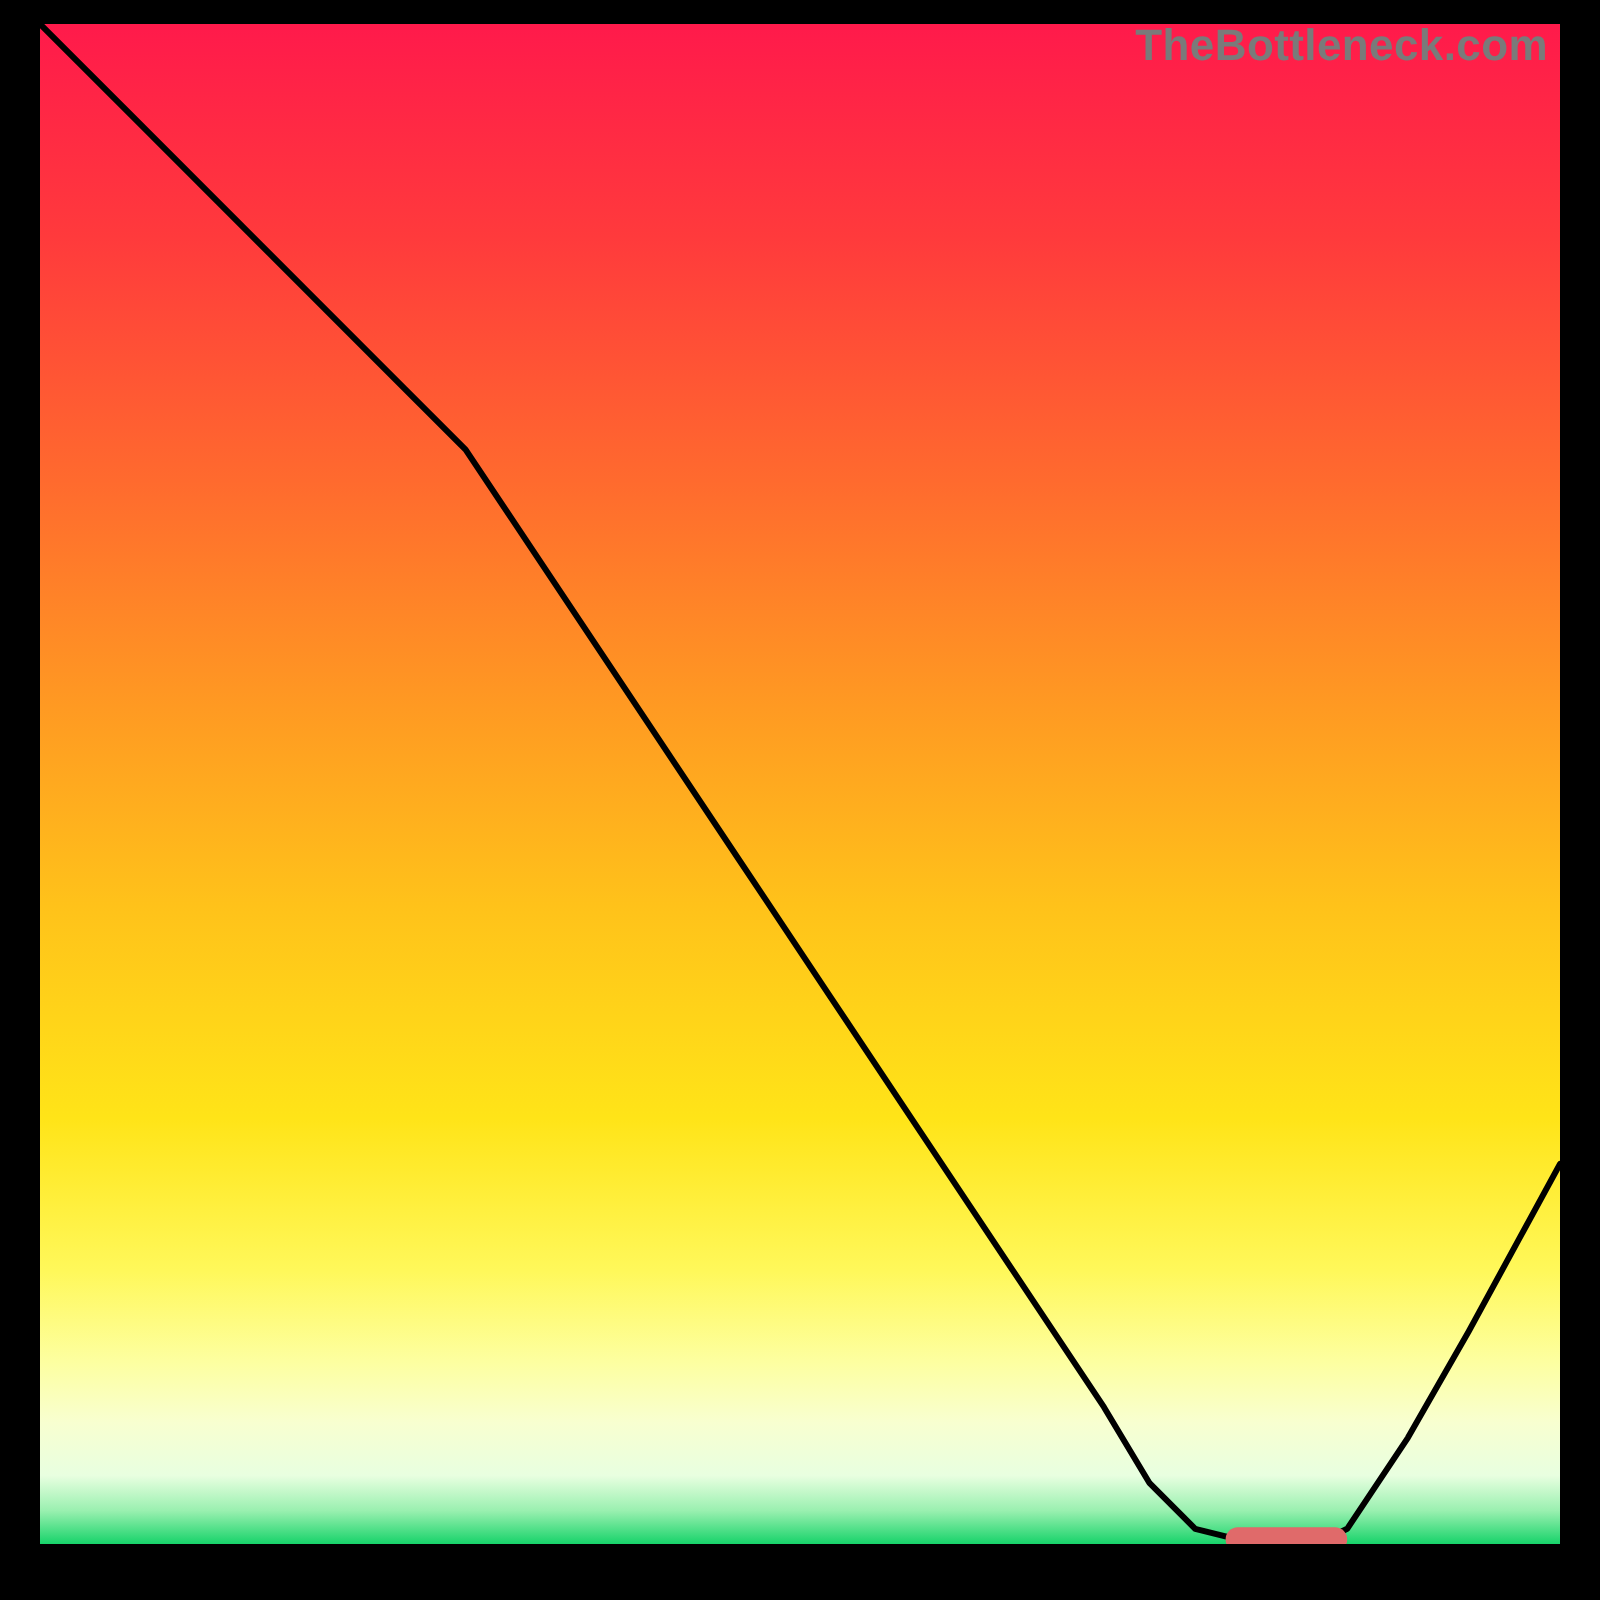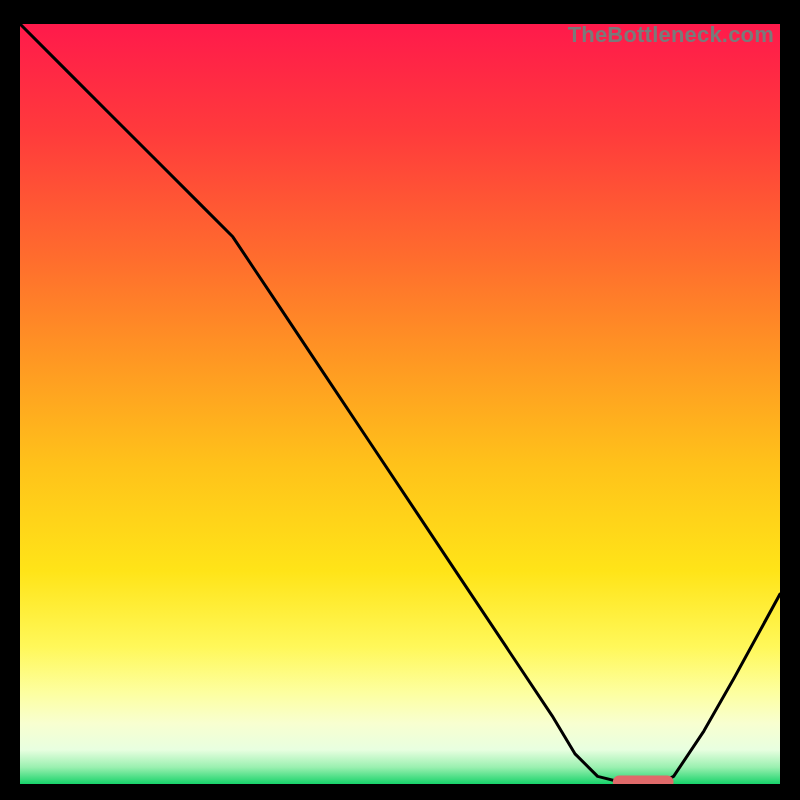--- a/index.html
+++ b/index.html
@@ -7,21 +7,21 @@
     padding: 0;
     width: 800px;
     height: 800px;
     background: #000;
     overflow: hidden;
     font-family: Arial, Helvetica, sans-serif;
   }
   .frame {
     position: absolute;
     left: 20px;
-    top: 24px;
+    top: 12px;
     width: 760px;
     height: 631px;
     background: #000;
   }
   .plot {
     position: absolute;
     left: 0;
     top: 0;
     width: 760px;
     height: 760px;

